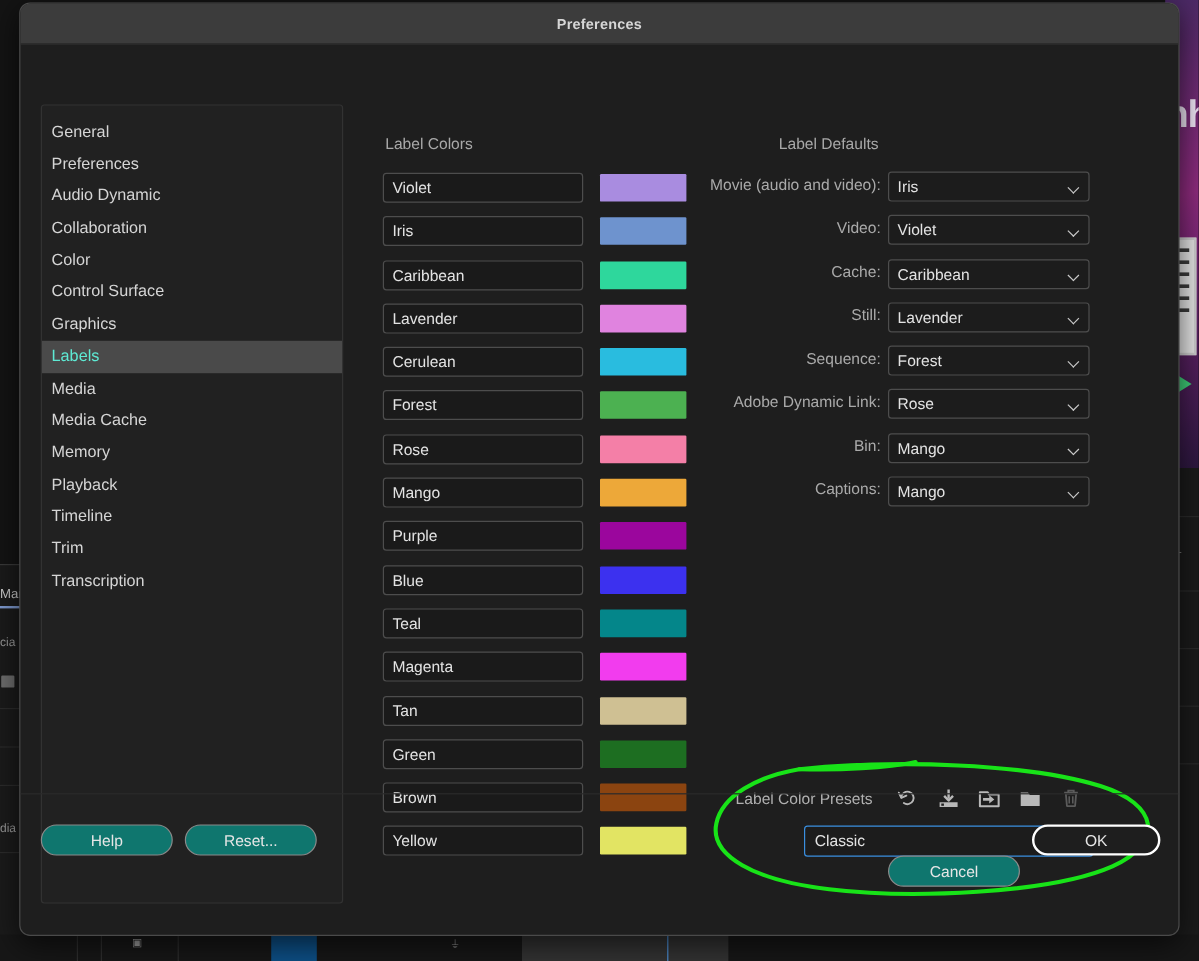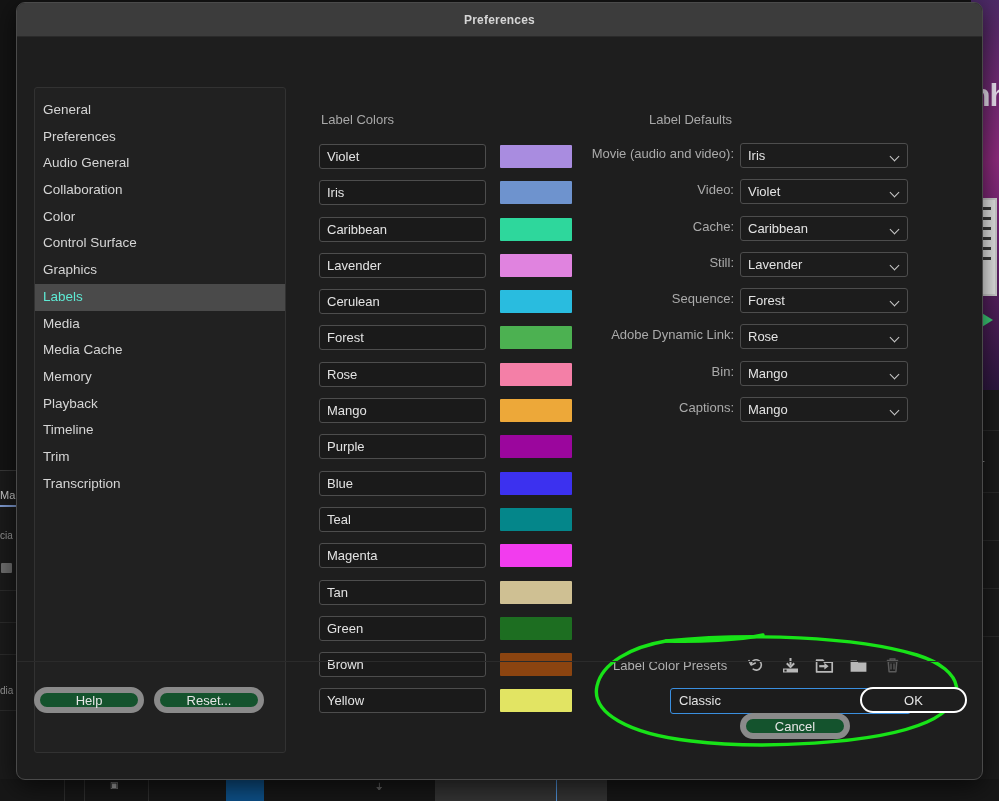--- a/index.html
+++ b/index.html
@@ -159,21 +159,21 @@
   
   .annotation { position: absolute; left: 570px; top: 588px; pointer-events: none; }
 
   
   .footer {
     position: absolute; left: 0; bottom: 0; width: 100%; height: 76px;
     border-top: 1px solid #2b2b2b;
   }
   .btn {
     position: absolute; height: 26px; border-radius: 13px;
-    background: #14532d; border: 6px solid #737373; color: #e6e6e6;
+    background: #0f766e; border: 1px solid #737373; color: #e6e6e6;
     font-size: 13px; font-family: "Liberation Sans", sans-serif;
     display: flex; align-items: center; justify-content: center; cursor: default;
   }
   .btn.secondary { border-color: #8a8a8a; }
   .btn.primary { border: 2px solid #ffffff; background: #1e1e1e; font-weight: normal; }
   #btn-help   { left: 17px;  top: 25px; width: 110px; }
   #btn-reset  { left: 137px; top: 25px; width: 110px; }
   #btn-cancel { left: 723px; top: 25px; width: 110px; margin-top: 26px; }
   #btn-ok     { left: 843px; top: 25px; width: 107px; }
 </style>
@@ -229,21 +229,21 @@
 
     <div class="titlebar">
       <div class="title">Preferences</div>
     </div>
 
     <div class="dlg-body">
 
       <div class="sidebar" id="sidebar">
           <div class="side-item"><span>General</span></div>
           <div class="side-item"><span>Preferences</span></div>
-          <div class="side-item"><span>Audio General</span></div>
+          <div class="side-item"><span>Audio Dynamic</span></div>
           <div class="side-item"><span>Collaboration</span></div>
           <div class="side-item"><span>Color</span></div>
           <div class="side-item"><span>Control Surface</span></div>
           <div class="side-item"><span>Graphics</span></div>
           <div class="side-item selected"><span>Labels</span></div>
           <div class="side-item"><span>Media</span></div>
           <div class="side-item"><span>Media Cache</span></div>
           <div class="side-item"><span>Memory</span></div>
           <div class="side-item"><span>Playback</span></div>
           <div class="side-item"><span>Timeline</span></div>

